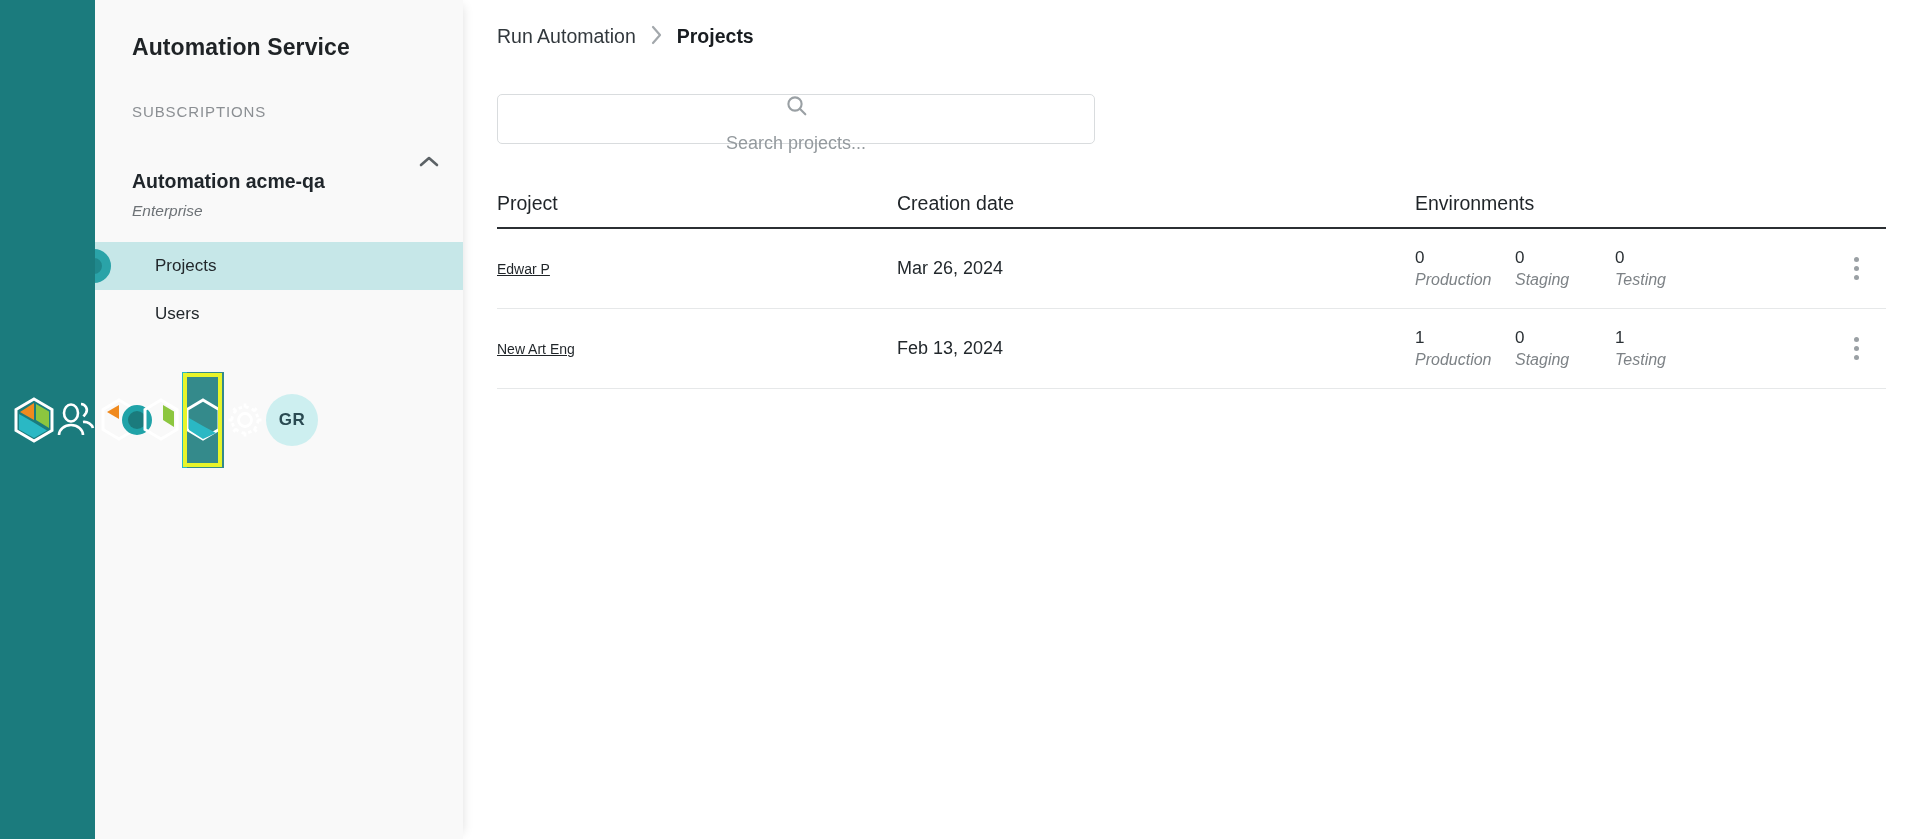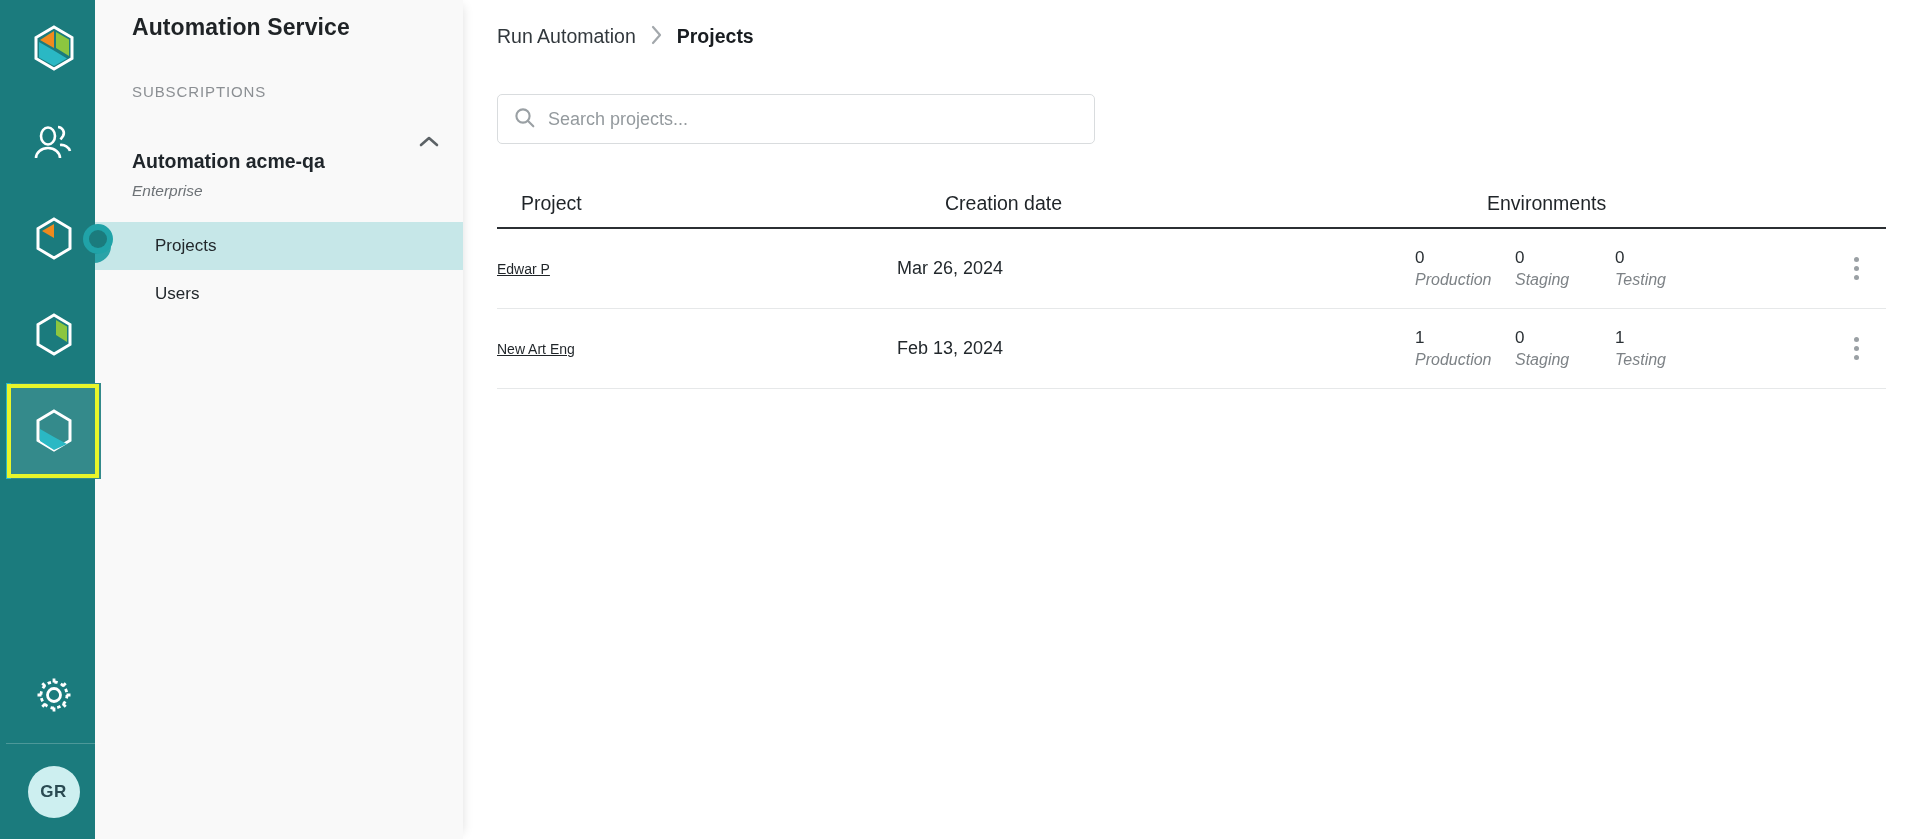--- a/index.html
+++ b/index.html
@@ -6,21 +6,21 @@
   html, body {
     width: 1920px; height: 839px;
     font-family: "Liberation Sans", sans-serif;
     background: #ffffff; overflow: hidden;
   }
   .app { display: flex; width: 1920px; height: 839px; position: relative; }
 
   
   .rail {
     width: 95px; height: 839px; background: #1b7b7d;
-    display: flex; flex-direction: column; align-items: center;
+    display: flex; flex-direction: row; align-items: center;
     flex: 0 0 95px; position: relative; z-index: 30; padding-left: 12px;
   }
   .rail-logo { height: 95px; display: flex; align-items: center; justify-content: center; width: 100%; }
   .rail-item {
     width: 95px; height: 96px; display: flex; align-items: center; justify-content: center;
     position: relative;
   }
   .rail-item.selected { background: #348a8b; }
   .rail-item.selected::before {
     content: ""; position: absolute; left: 0; top: 0; bottom: 0; width: 5px; background: #2ab8c4;
@@ -50,21 +50,21 @@
   }
 
   
   .sidebar {
     width: 368px; flex: 0 0 368px; height: 839px; background: #f9f9f9;
     position: relative; z-index: 20;
     box-shadow: 6px 0 10px -6px rgba(0,0,0,0.13);
   }
   .sb-title {
     font-size: 23px; font-weight: 700; color: #1f2326;
-    padding: 14px 0 0 37px; letter-spacing: .1px;
+    padding: 34px 0 0 37px; letter-spacing: .1px;
   }
   .sb-section {
     font-size: 15px; color: #8b8f93; letter-spacing: .9px;
     padding: 42px 0 0 37px;
   }
   .sb-sub {
     padding: 26px 24px 0 37px; display: flex; align-items: flex-start; justify-content: space-between;
   }
   .sb-sub-name { font-size: 19.5px; font-weight: 700; color: #20262b; line-height: 1.18; margin-top: 24px; }
   .sb-sub-plan { font-size: 15.5px; font-style: italic; color: #6d7276; margin-top: 9px; }
@@ -87,30 +87,30 @@
     display: flex; align-items: center; gap: 14px;
     padding: 25px 0 0 34px; font-size: 19.5px;
   }
   .crumb-link { color: #32383d; }
   .crumb-sep { color: #9ba0a4; font-size: 19px; line-height: 1; }
   .crumb-cur { color: #191d21; font-weight: 700; }
 
   .search-wrap { padding: 46px 0 0 34px; }
   .search-box {
     width: 598px; height: 50px; border: 1px solid #d9dcde; border-radius: 5px;
-    background: #fff; display: flex; align-items: center; padding: 0 16px; gap: 13px;
+    background: #fff; display: flex; align-items: center; padding: 0 16px; gap: 13px; flex-direction: column;
   }
   .search-ph { font-size: 18px; color: #949a9e; }
 
   .table { margin: 48px 34px 0 34px; }
   .thead {
     display: flex; align-items: flex-end; border-bottom: 2px solid #2b2f33;
     padding-bottom: 12px;
   }
-  .th { font-size: 19.5px; color: #1f2428; margin-left: 24px; }
+  .th { font-size: 19.5px; color: #1f2428; }
   .col-project { width: 400px; flex: 0 0 400px; }
   .col-date { width: 518px; flex: 0 0 518px; }
   .col-env { flex: 1 1 auto; }
   .col-menu { width: 60px; flex: 0 0 60px; }
 
   .trow {
     display: flex; align-items: center; min-height: 80px;
     border-bottom: 1px solid #e6e8e9;
   }
   .cell-project a {

